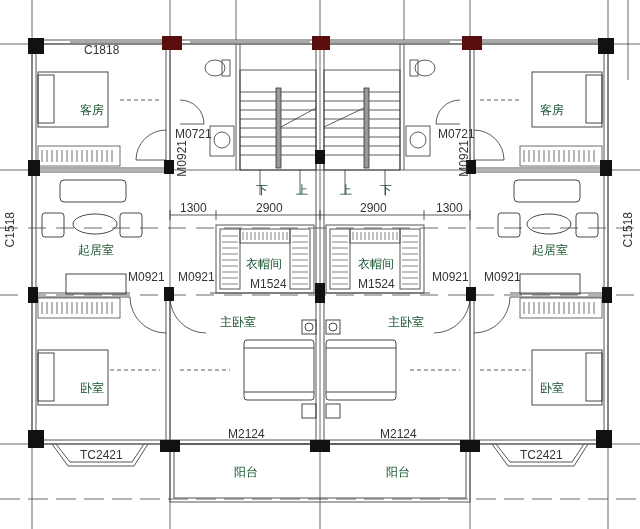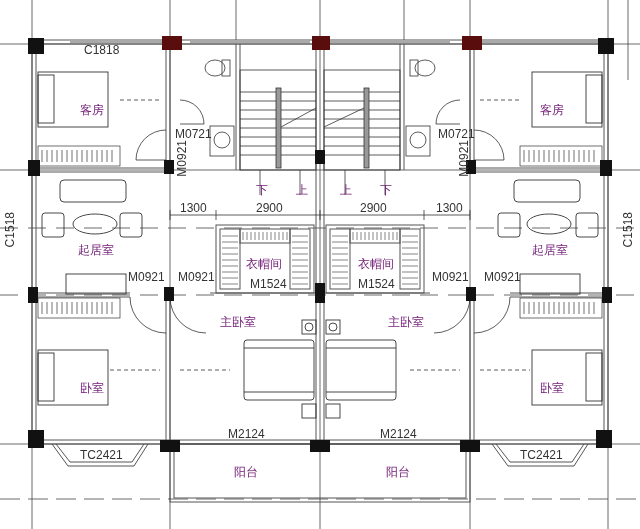--- a/index.html
+++ b/index.html
@@ -1,19 +1,19 @@
 <!DOCTYPE html>
 <html><head>
 <meta charset="utf-8">
 <style>
   html,body{margin:0;padding:0;background:#fff;}
   body{width:640px;height:529px;overflow:hidden;position:relative;font-family:"DejaVu Sans","Liberation Sans",sans-serif;}
   #plan{position:absolute;left:0;top:0;width:640px;height:529px;}
   .lbl{position:absolute;font-family:"Liberation Sans","DejaVu Sans",sans-serif;font-size:12px;color:#333;white-space:nowrap;line-height:1;}
-  .cn{font-family:"DejaVu Serif","Liberation Serif",serif;font-size:12px;color:#701a75;}
+  .cn{font-family:"DejaVu Serif","Liberation Serif",serif;font-size:12px;color:#14532d;}
   .vert{writing-mode:vertical-rl;transform:rotate(180deg);}
 </style>
 </head>
 <body>
 
 <svg id="plan" viewBox="0 0 640 529" xmlns="http://www.w3.org/2000/svg">
   <g fill="none" stroke="#333" stroke-width="1">
 
     <g stroke="#444" stroke-width="0.8">
       <line x1="0" y1="44" x2="640" y2="44"></line>

